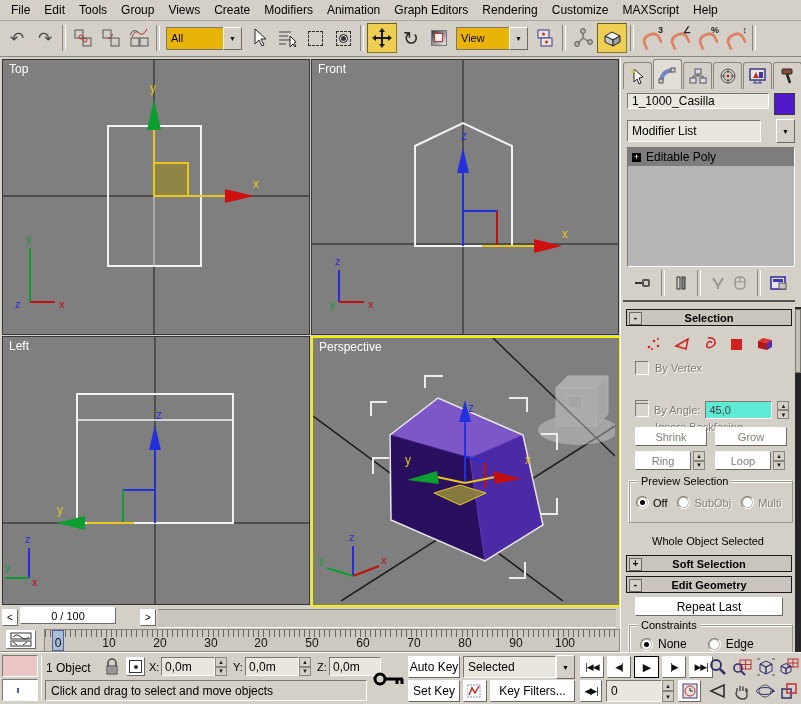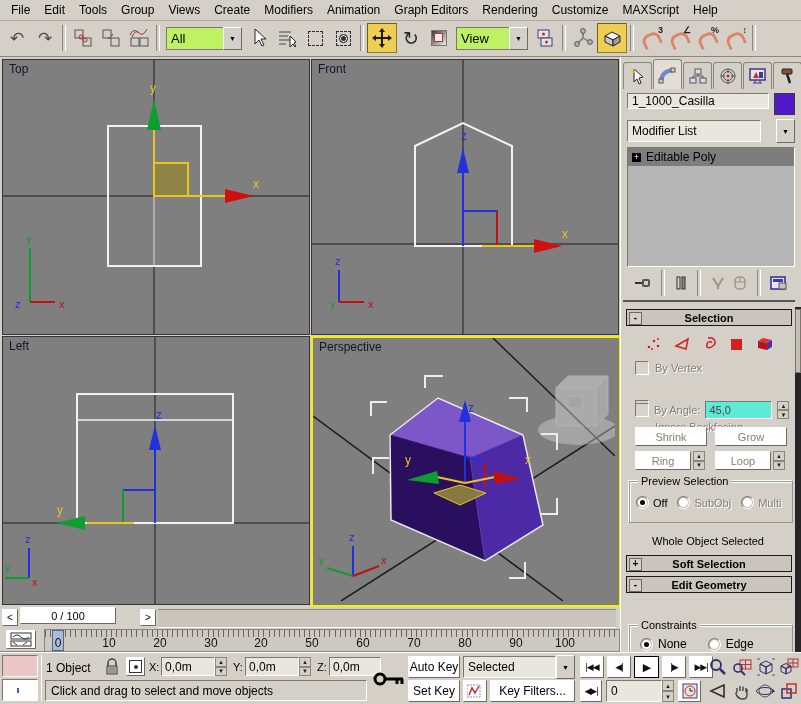--- a/index.html
+++ b/index.html
@@ -26,33 +26,33 @@
   #menubar .mi{padding:1px 7px;}
 
   
   #toolbar{position:absolute;left:0;top:20px;width:801px;height:37px;display:flex;align-items:center;
            padding-left:3px;border-bottom:1px solid #8a867e;box-sizing:border-box;}
   .tbtn{width:28px;height:28px;display:flex;align-items:center;justify-content:center;position:relative;flex:0 0 auto;}
   .tbtn.active{background:#eecf54;border:1px solid #8a7a20;border-top-color:#6e6110;border-left-color:#6e6110;}
   .tsep{width:2px;height:26px;margin:0 3px;border-left:1px solid #8a867e;border-right:1px solid #fff;flex:0 0 auto;}
   .tb-glyph{font-size:17px;color:#4a4a4a;line-height:1;}
   .tb-select{height:21px;display:flex;align-items:center;margin:0 3px;flex:0 0 auto;}
-  .tb-select .val{width:52px;height:100%;background:#bef264;border:1px solid #7c786f;border-right:none;
-                  display:flex;align-items:center;padding-left:4px;font-size:13px;}
+  .tb-select .val{width:52px;height:100%;background:#eab308;border:1px solid #7c786f;border-right:none;
+                  display:flex;align-items:center;padding-left:4px;font-size:11px;}
   .dropbtn{width:17px;height:21px;display:flex;align-items:center;justify-content:center;font-size:7px;color:#000;}
   .dash-rect{width:13px;height:13px;border:1px dashed #303030;display:flex;align-items:center;justify-content:center;}
   .magnet{width:13px;height:11px;border:3px solid #dd8468;border-bottom:none;border-radius:8px 8px 0 0;
           position:relative;transform:rotate(-25deg);margin-top:4px;}
   .magnet-sup{position:absolute;top:1px;right:2px;font-size:9px;font-weight:bold;color:#202020;}
 
   
   #viewcol{position:absolute;left:0;top:57px;width:620px;height:595px;}
   .vp{position:absolute;background:#7f7f7f;border:1px solid #353535;overflow:hidden;}
   .vp.active{border:2px solid #f6ef00;}
-  .vp-label{position:absolute;left:6px;top:2px;font-size:12px;color:#0f172a;z-index:3;}
+  .vp-label{position:absolute;left:6px;top:2px;font-size:12px;color:#ffffff;z-index:3;}
   .vp svg{position:absolute;left:0;top:0;}
 
   
   #timeslider{position:absolute;left:0;top:550px;width:620px;height:21px;}
   #ts-track{position:absolute;left:158px;top:2px;width:458px;height:17px;background:#c9c5bd;
             border-top:1px solid #8a867e;border-bottom:1px solid #fff;}
   
   #trackbar{position:absolute;left:0;top:571px;width:620px;height:24px;border-bottom:1px solid #8a867e;box-sizing:border-box;}
   #ruler{position:absolute;left:44px;top:1px;width:574px;height:21px;background:#cdc9c1;
          border:1px solid #8a867e;overflow:hidden;}
@@ -557,20 +557,21 @@
 
     <div class="rollout-hd" style="top:498px;">
       <span class="collapse-box">+</span>
       <span>Soft Selection</span>
     </div>
     <div class="rollout-hd" style="top:519px;">
       <span class="collapse-box">-</span>
       <span>Edit Geometry</span>
     </div>
 
+    <div class="btn abs" style="left:14px;top:540px;width:148px;height:19px;font-size:12px;">Repeat Last</div>
 
     <div class="groupbox" style="left:8px;top:568px;width:162px;height:26px;border-bottom:none;">
       <span class="grouplabel">Constraints</span>
       <div class="row" style="position:absolute;left:10px;top:11px;gap:5px;width:150px;">
         <span class="radio sel"></span>
         <span style="font-size:12px;margin-right:16px;">None</span>
         <span class="radio"></span>
         <span style="font-size:12px;">Edge</span>
       </div>
     </div>

